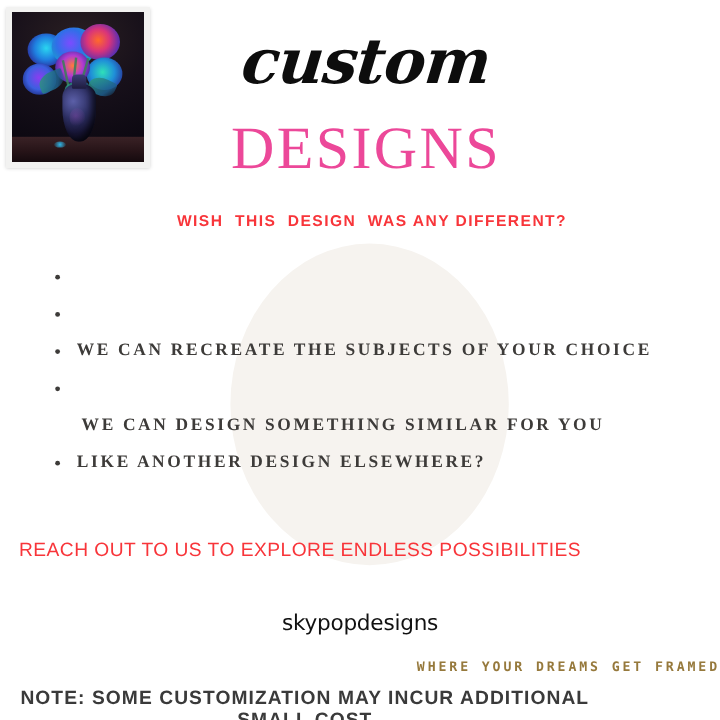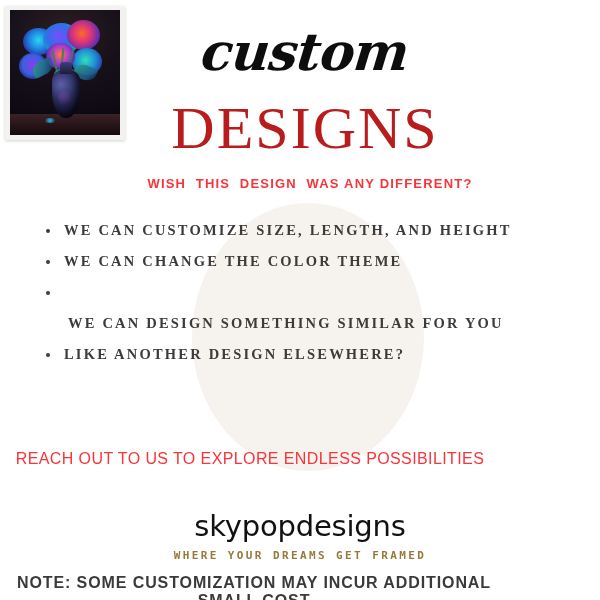--- a/index.html
+++ b/index.html
@@ -159,24 +159,24 @@
 
   .headline-serif {
     position: absolute;
     left: 130px;
     top: 98px;
     width: 350px;
     text-align: center;
     z-index: 3;
     font-family: "Liberation Serif", "DejaVu Serif", serif;
     font-weight: 400;
-    font-size: 60px;
+    font-size: 50px;
     line-height: 1;
     letter-spacing: 2px;
-    color: #b91c1c;
+    color: #ec4899;
   }
 
   .subhead-red {
     position: absolute;
     left: 0;
     top: 176px;
     width: 580px;
     padding-left: 40px;
     box-sizing: border-box;
     text-align: center;
@@ -244,30 +244,30 @@
   
   .brand {
     position: absolute;
     left: 0;
     top: 509px;
     width: 600px;
     text-align: center;
     z-index: 3;
     font-family: "DejaVu Sans", sans-serif;
     font-weight: 400;
-    font-size: 29px;
+    font-size: 18px;
     letter-spacing: -0.2px;
     color: #111111;
   }
   .tagline-gold {
     position: absolute;
     left: 0;
     top: 549px;
     width: 600px;
-    text-align: center;
+    text-align: right;
     z-index: 3;
     font-family: "DejaVu Sans Mono", "Liberation Mono", monospace;
     font-weight: 700;
     font-size: 11px;
     letter-spacing: 2.4px;
     color: #96793c;
   }
   .footnote {
     position: absolute;
     left: 0;
@@ -311,25 +311,27 @@
 
   <div class="headline-script">custom</div>
 
   <div class="headline-serif">DESIGNS</div>
 
   <div class="subhead-red">WISH  THIS  DESIGN  WAS ANY DIFFERENT?</div>
 
   <ul class="bullet-list">
     <li class="bullet-row">
       <span class="dot"></span>
-      <span>WE CAN CUSTOMIZE SIZE, LENGTH, AND HEIGHT</span>
-    </li>
-    <li class="bullet-row">
-      <span class="dot"></span>
-      <span>WE CAN CHANGE THE COLOR THEME</span>
+    </li>
+    <li class="bullet-row">
+      <span class="dot"></span>
+    </li>
+    <li class="bullet-row">
+      <span class="dot"></span>
+      <span>WE CAN RECREATE THE SUBJECTS OF YOUR CHOICE</span>
     </li>
     <li class="bullet-row">
       <span class="dot"></span>
     </li>
     <li class="bullet-row continuation">
       <span>WE CAN DESIGN SOMETHING SIMILAR FOR YOU</span>
     </li>
     <li class="bullet-row">
       <span class="dot"></span>
       <span>LIKE ANOTHER DESIGN ELSEWHERE?</span>

